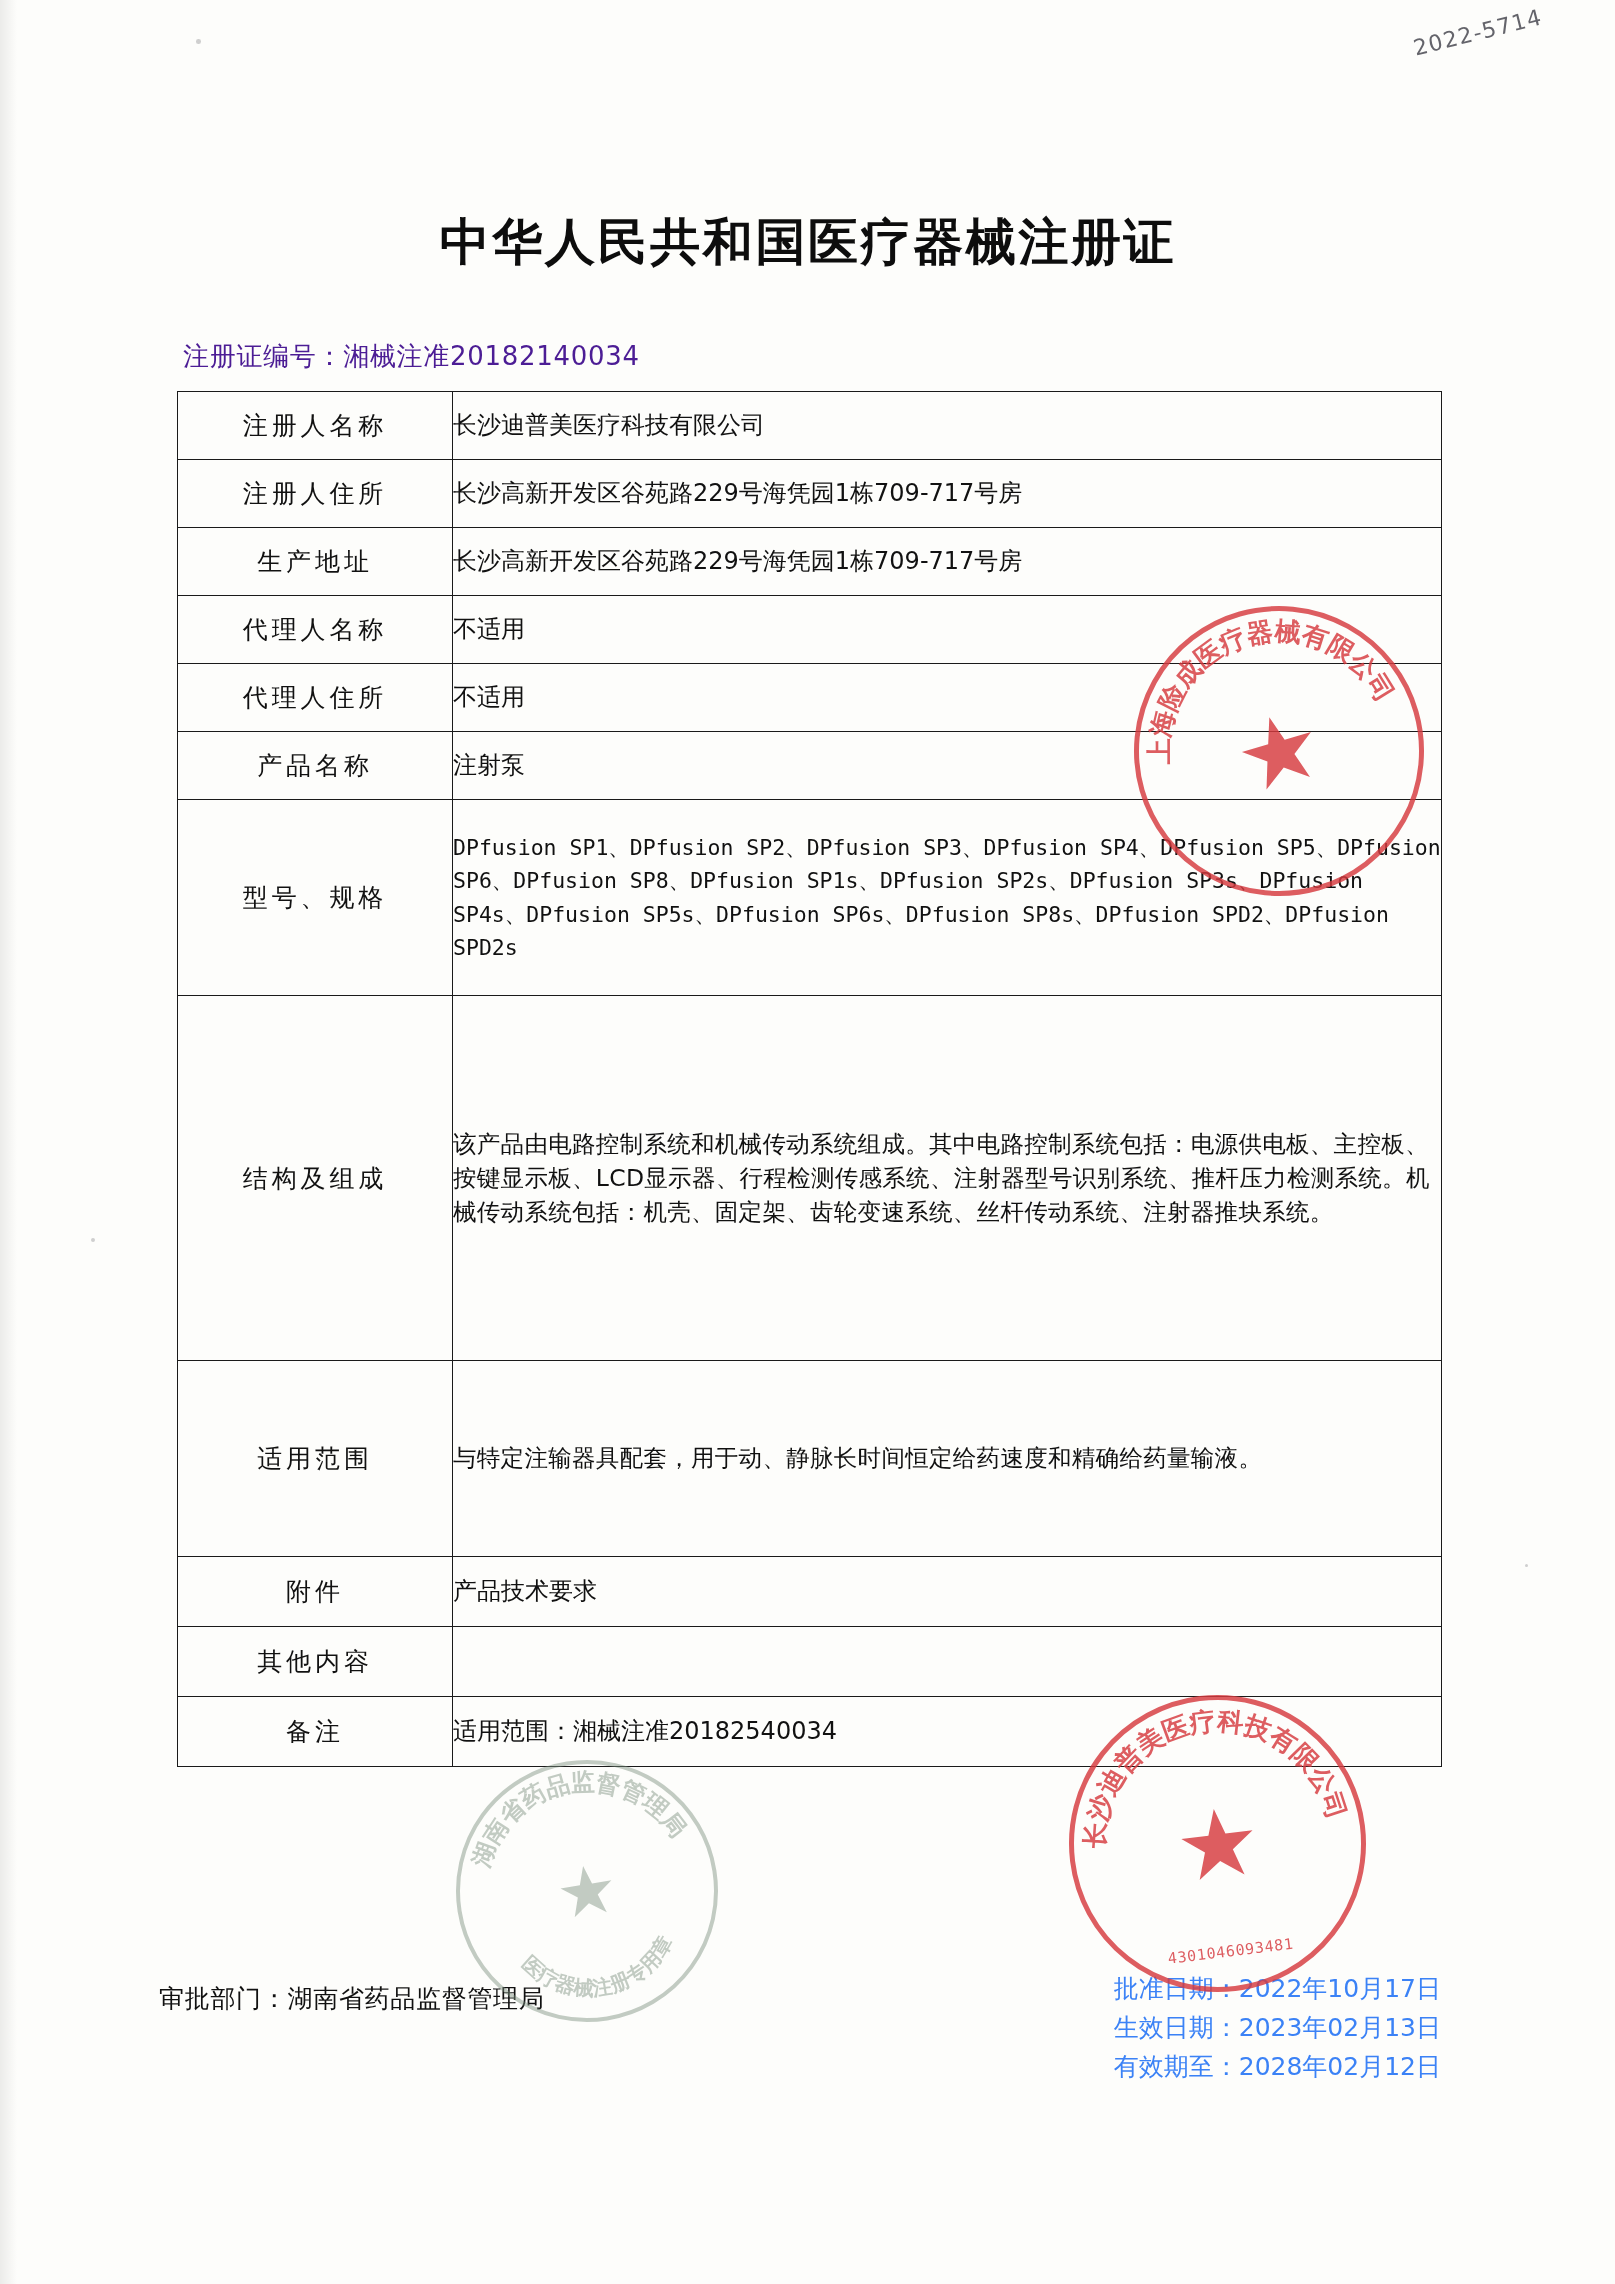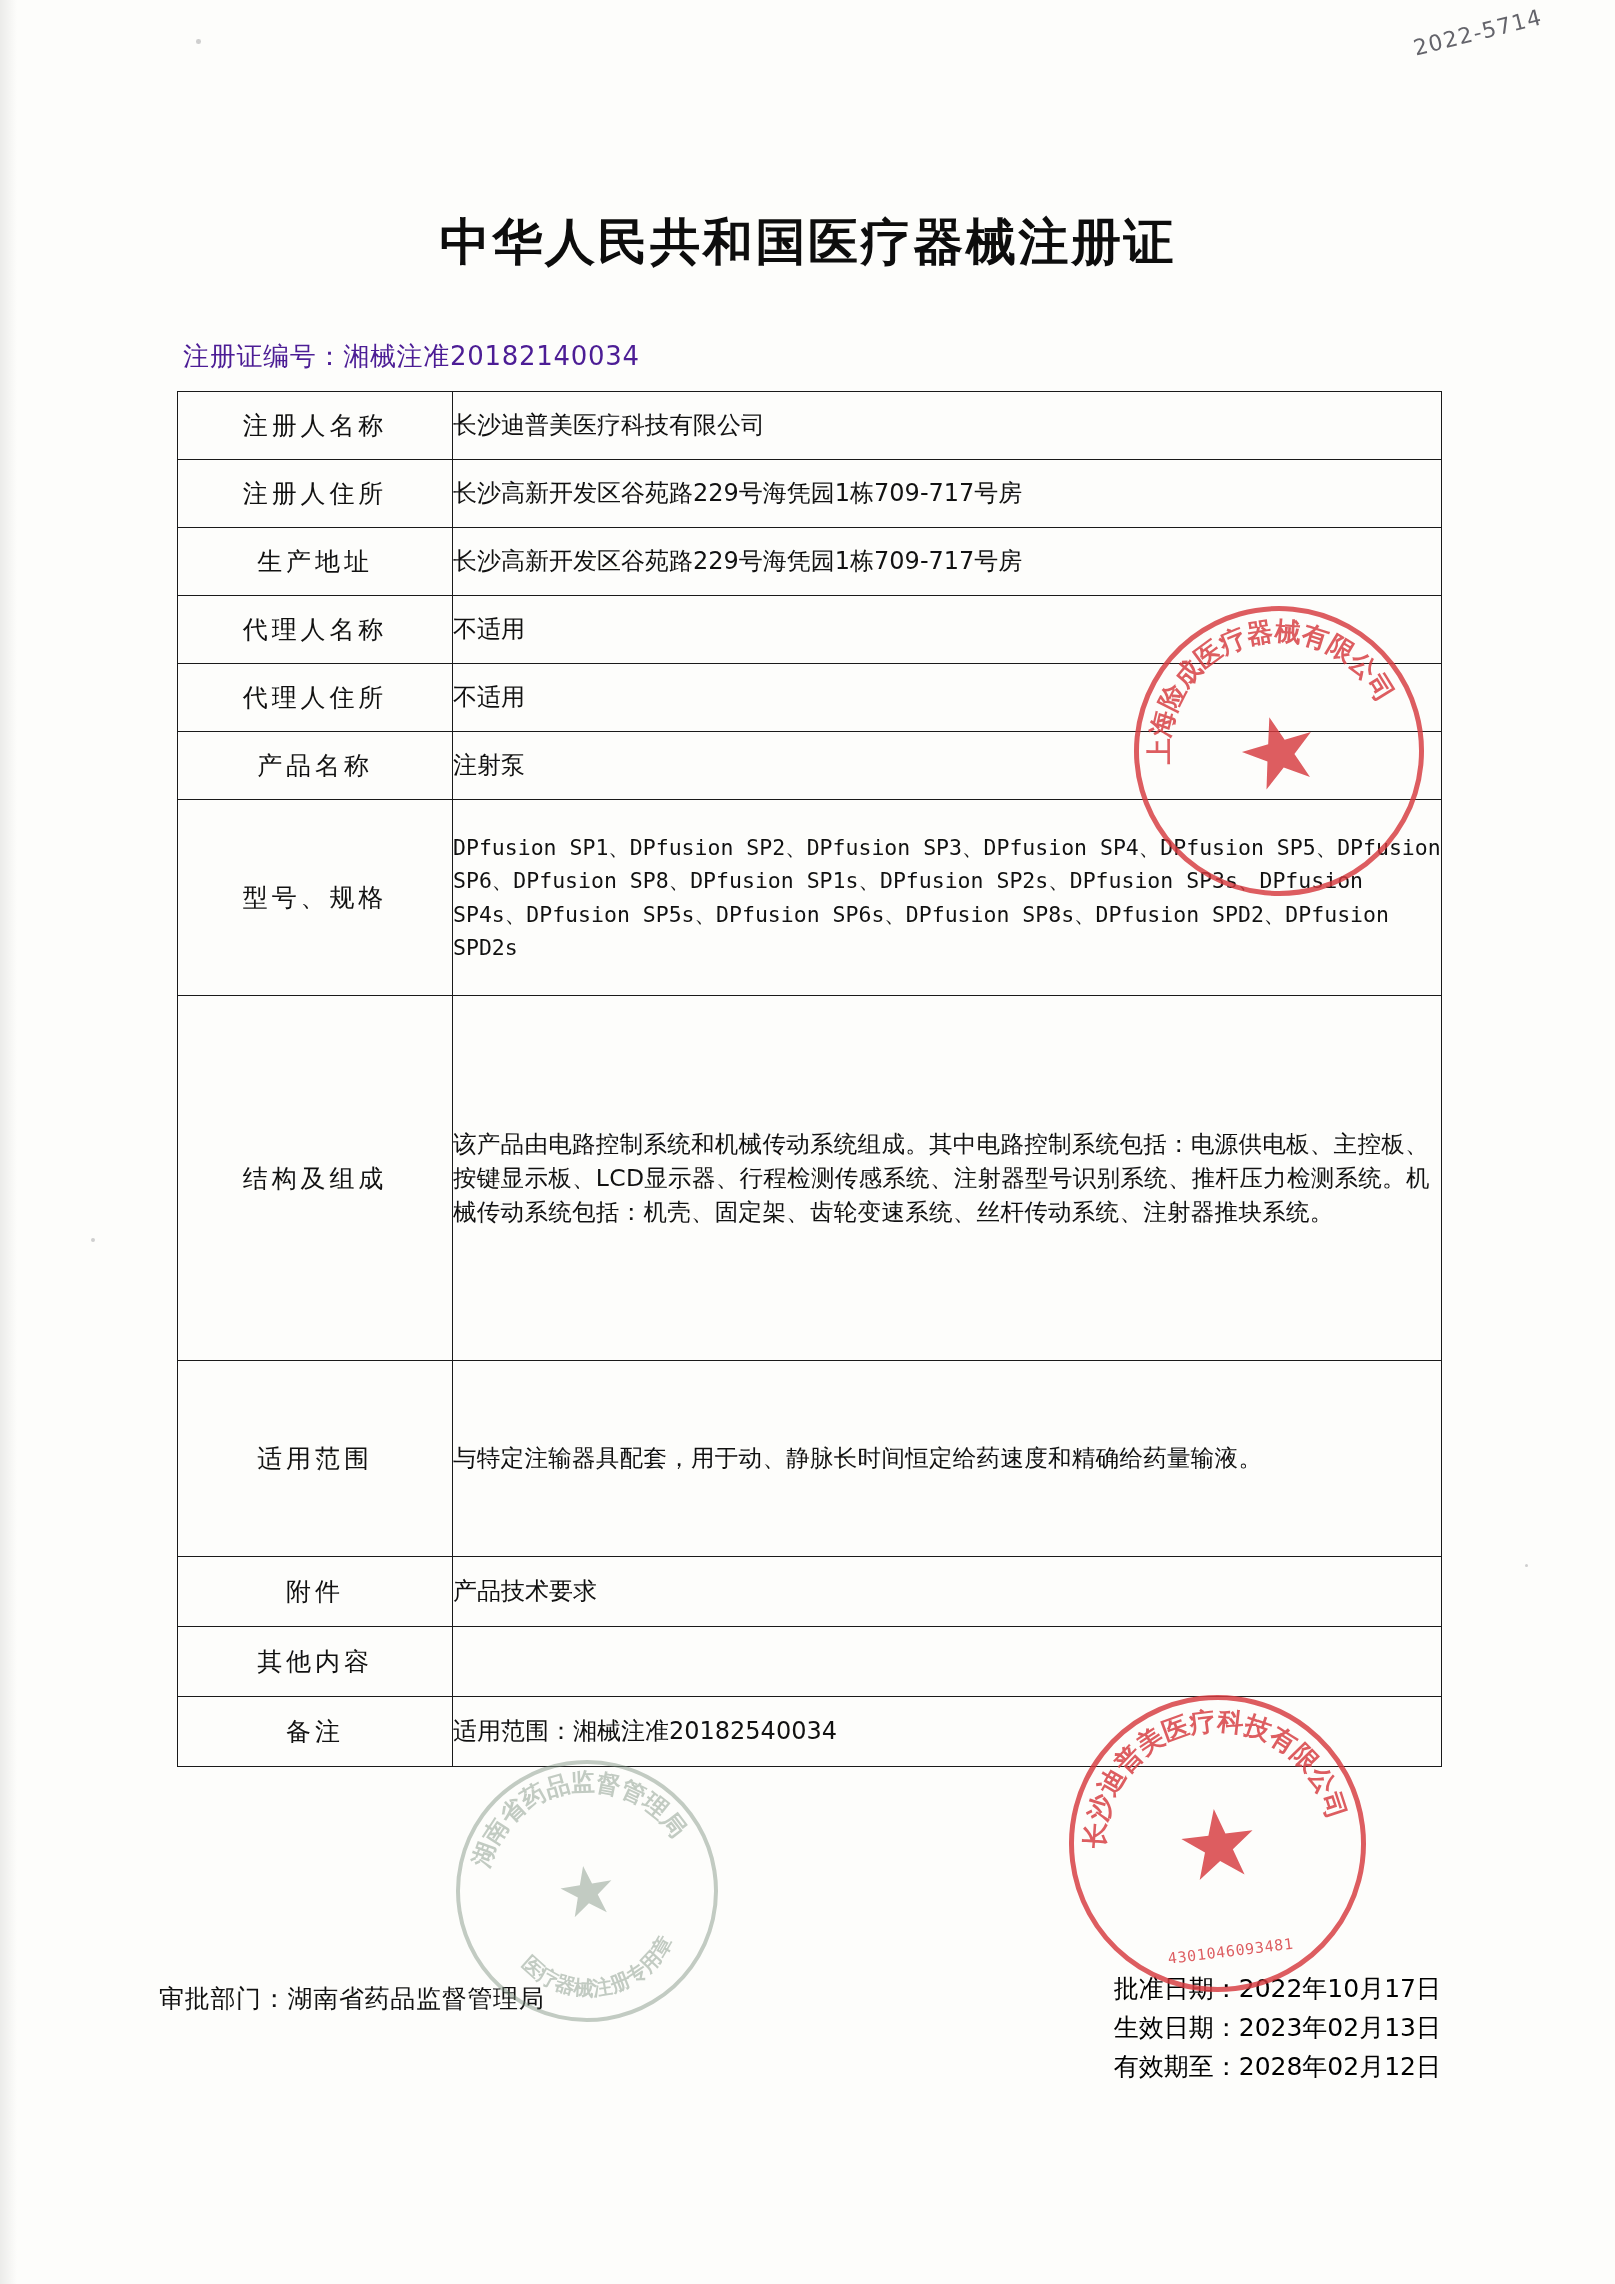--- a/index.html
+++ b/index.html
@@ -127,21 +127,21 @@
     font-family: "DejaVu Sans", sans-serif;
     color: #111;
     letter-spacing: 0.7px;
   }
   .dates {
     position: absolute;
     right: 175px;
     top: 1970px;
     font-size: 25px;
     font-family: "DejaVu Sans", sans-serif;
-    color: #000000;
+    color: #3b82f6;
     line-height: 1.55;
     text-align: left;
   }
 
   
   .watermark {
     position: absolute;
     left: 235px;
     top: 1049px;
     font-size: 121px;

